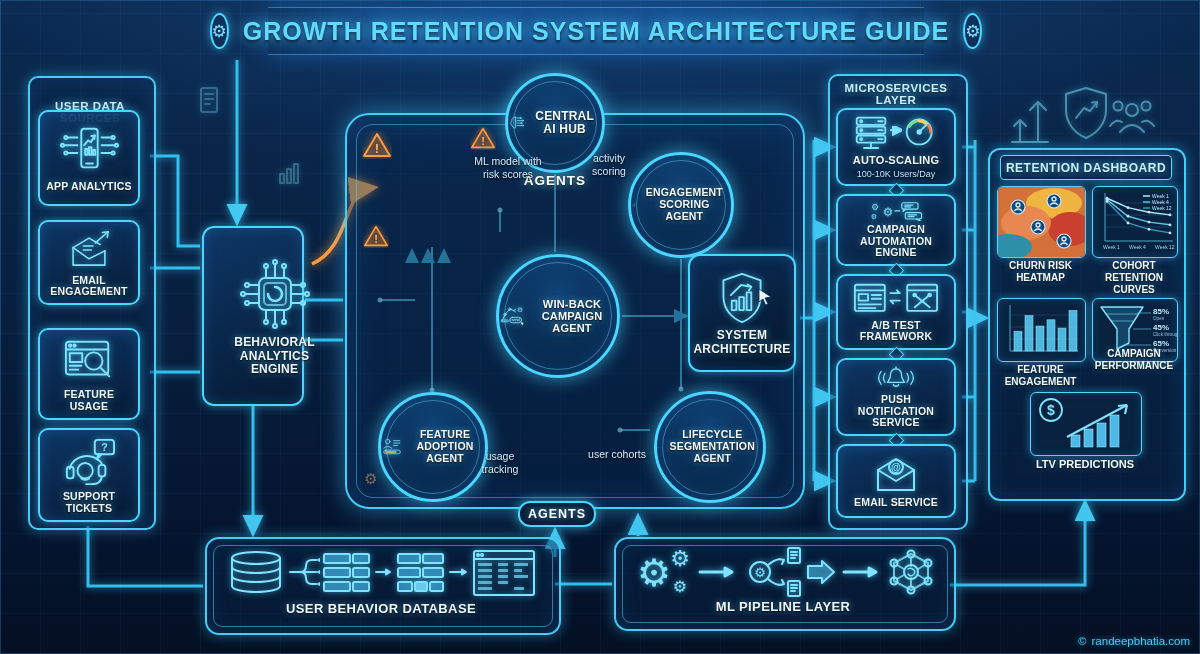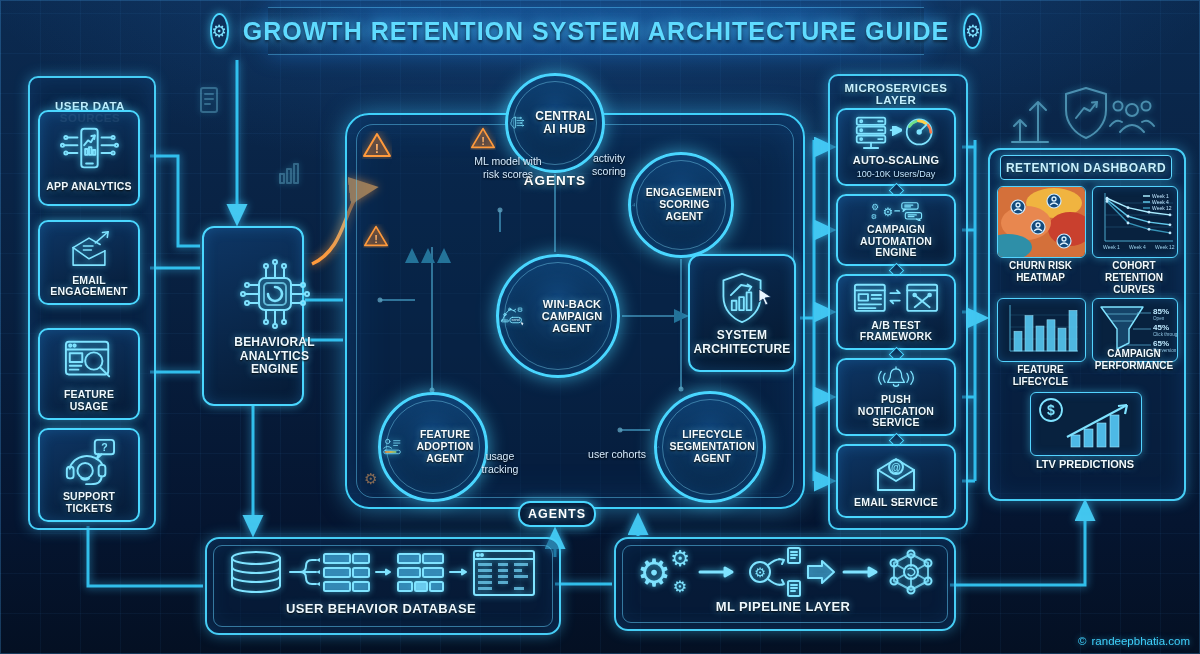--- a/index.html
+++ b/index.html
@@ -510,21 +510,21 @@
           <path d="M12 16 H80 M12 28 H80 M12 40 H80"></path>
         </g>
     <rect x="16" y="32.239999999999995" width="8" height="19.76" class="mini-bar"></rect>
         <rect x="27" y="16.64" width="8" height="35.36" class="mini-bar"></rect>
         <rect x="38" y="27.04" width="8" height="24.96" class="mini-bar"></rect>
         <rect x="49" y="20.799999999999997" width="8" height="31.200000000000003" class="mini-bar"></rect>
         <rect x="60" y="29.119999999999997" width="8" height="22.880000000000003" class="mini-bar"></rect>
         <rect x="71" y="11.439999999999998" width="8" height="40.56" class="mini-bar"></rect>
       </svg>
   </div>
-  <div class="abs wlbl" style="left:997px;top:364px;width:87px;">FEATURE LIFECYCLE</div>
+  <div class="abs wlbl" style="left:997px;top:364px;width:87px;">FEATURE ENGAGEMENT</div>
 
   <div class="abs thumb" style="left:1092px;top:298px;width:84px;height:62px;">
     <svg width="84" height="62" viewBox="0 0 84 62">
       <g stroke="#7fe3ff" stroke-width="1.4" fill="rgba(60,170,230,.25)" stroke-linejoin="round">
         <path d="M8 8 H50 L36 30 V44 L24 50 V30 Z"></path>
       </g>
       <g stroke="#7fe3ff" stroke-width=".8" opacity=".7">
           <path d="M13 15 H45 M18 22 H40"></path>
         </g>
       <g stroke="#5fb8dd" stroke-width=".7">

